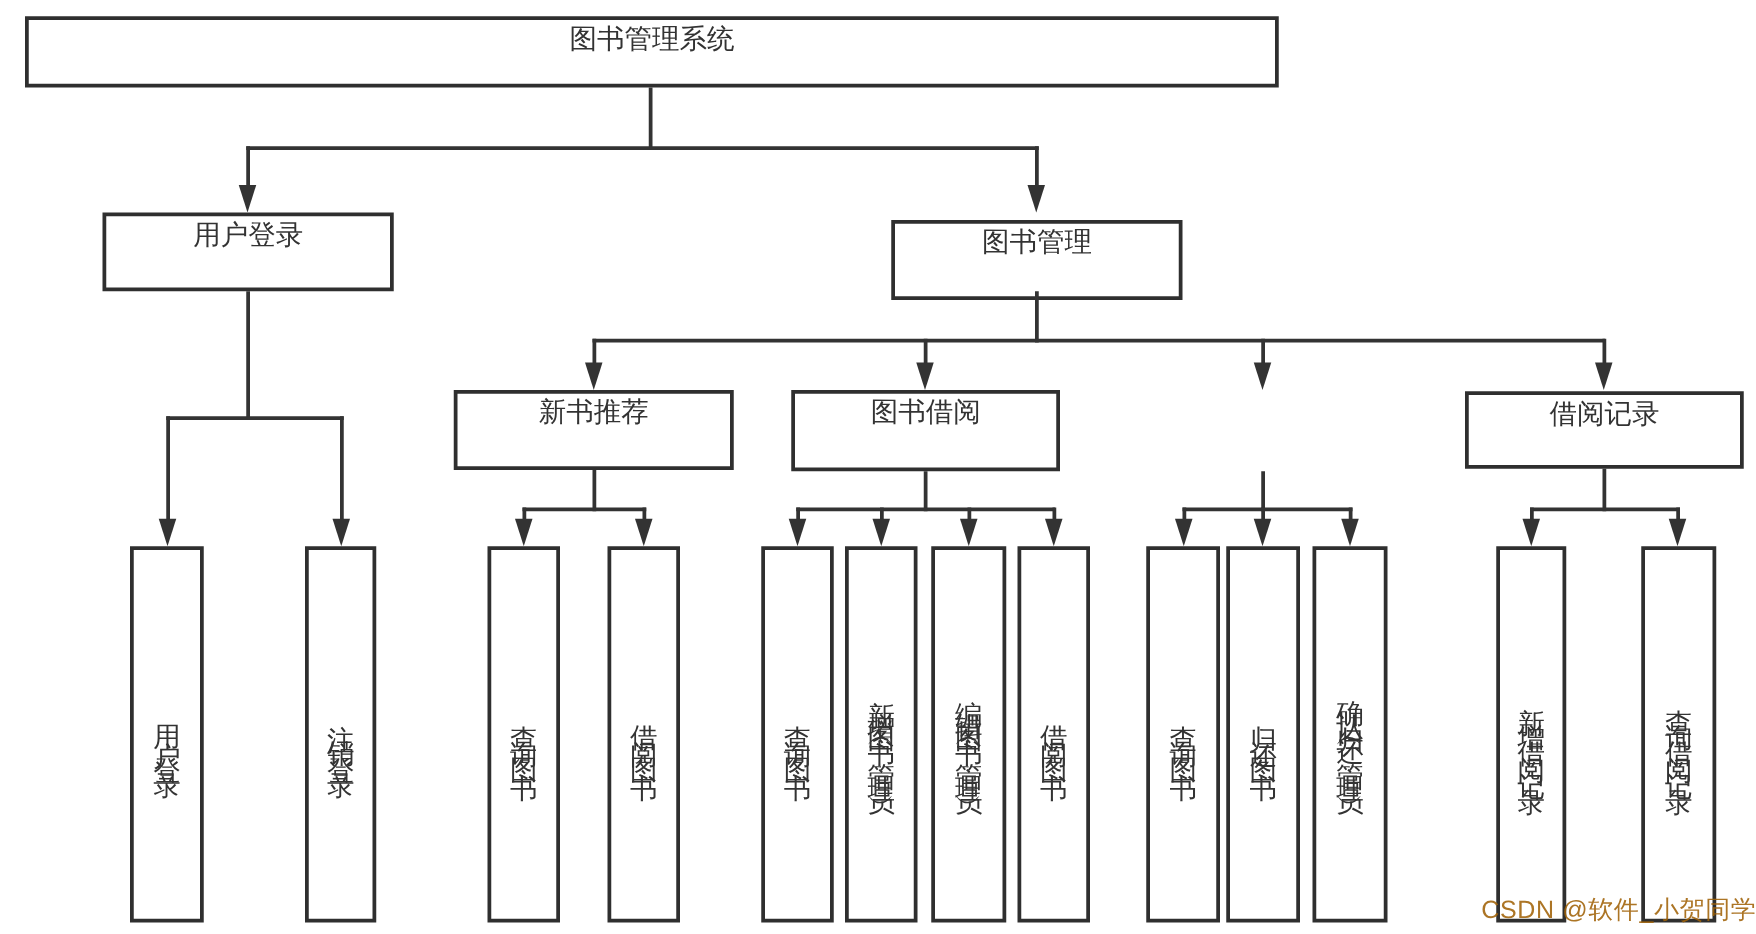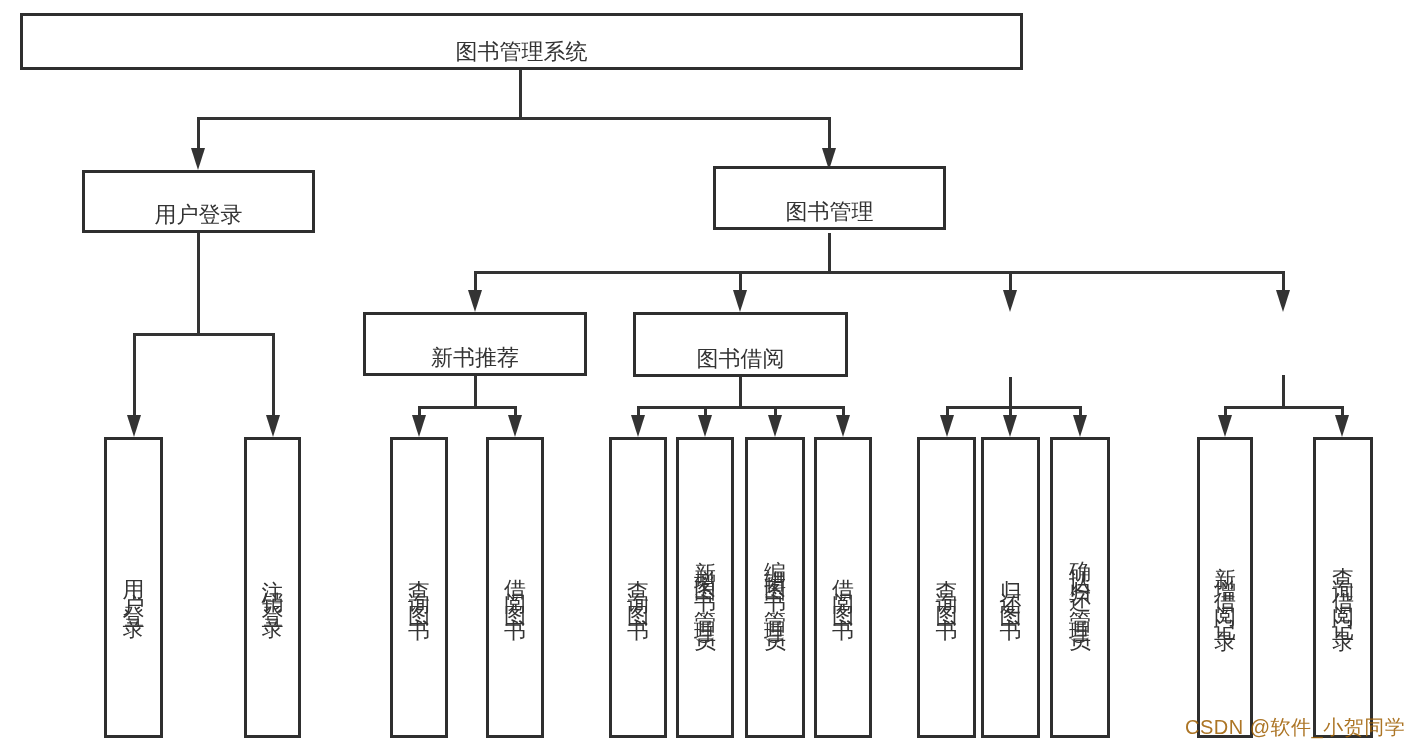--- a/index.html
+++ b/index.html
@@ -5,21 +5,21 @@
   html,body { margin:0; padding:0; background:#ffffff; }
   #canvas {
     position:relative; width:1405px; height:747px;
     background:#ffffff; overflow:hidden;
     font-family:"Liberation Sans","DejaVu Sans",sans-serif;
     color:#333333;
   }
   .box {
     position:absolute; box-sizing:border-box;
     border:3px solid #2f2f2f; background:#ffffff;
-    display:flex; align-items:flex-end; justify-content:center;
+    display:flex; align-items:flex-start; justify-content:center;
     font-size:22px; color:#333333; white-space:nowrap;
   }
   .vbox {
     position:absolute; box-sizing:border-box;
     border:3px solid #2f2f2f; background:#ffffff;
     display:flex; align-items:center; justify-content:center;
     font-size:22px; color:#333333;
     writing-mode:vertical-rl; text-orientation:mixed;
     letter-spacing:13px; line-height:1;
   }
@@ -49,21 +49,21 @@
   <div class="vl" style="left:519px;top:70px;height:48px"></div>
   <div class="hl" style="left:197px;top:117px;width:634px"></div>
   <div class="vl" style="left:197px;top:117px;height:35px"></div>
   <div class="arw" style="left:191px;top:148px"></div>
   <div class="vl" style="left:828px;top:117px;height:35px"></div>
   <div class="arw" style="left:822px;top:148px"></div>
 
   <div class="box" style="left:82px;top:170px;width:233px;height:63px">
     <span>用户登录</span>
   </div>
-  <div class="box" style="left:713px;top:166px;width:233px;height:64px">
+  <div class="box" style="left:713px;top:176px;width:233px;height:64px">
     <span>图书管理</span>
   </div>
 
   <div class="vl" style="left:197px;top:233px;height:103px"></div>
   <div class="hl" style="left:133px;top:333px;width:142px"></div>
   <div class="vl" style="left:133px;top:333px;height:84px"></div>
   <div class="arw" style="left:127px;top:415px"></div>
   <div class="vl" style="left:272px;top:333px;height:84px"></div>
   <div class="arw" style="left:266px;top:415px"></div>
 
@@ -76,20 +76,23 @@
   <div class="vl" style="left:1009px;top:271px;height:22px"></div>
   <div class="arw" style="left:1003px;top:290px"></div>
   <div class="vl" style="left:1282px;top:271px;height:22px"></div>
   <div class="arw" style="left:1276px;top:290px"></div>
 
   <div class="box" style="left:633px;top:312px;width:215px;height:65px">
     <span>图书借阅</span>
   </div>
   <div class="box" style="left:363px;top:312px;width:224px;height:64px">
     <span>新书推荐</span>
+  </div>
+  <div class="box" style="left:1172px;top:313px;width:223px;height:62px">
+    <span>借阅记录</span>
   </div>
 
   <div class="vl" style="left:474px;top:376px;height:33px"></div>
   <div class="hl" style="left:418px;top:406px;width:99px"></div>
   <div class="vl" style="left:418px;top:406px;height:12px"></div>
   <div class="arw" style="left:412px;top:415px"></div>
   <div class="vl" style="left:514px;top:406px;height:12px"></div>
   <div class="arw" style="left:508px;top:415px"></div>
 
   <div class="vl" style="left:739px;top:377px;height:32px"></div>

